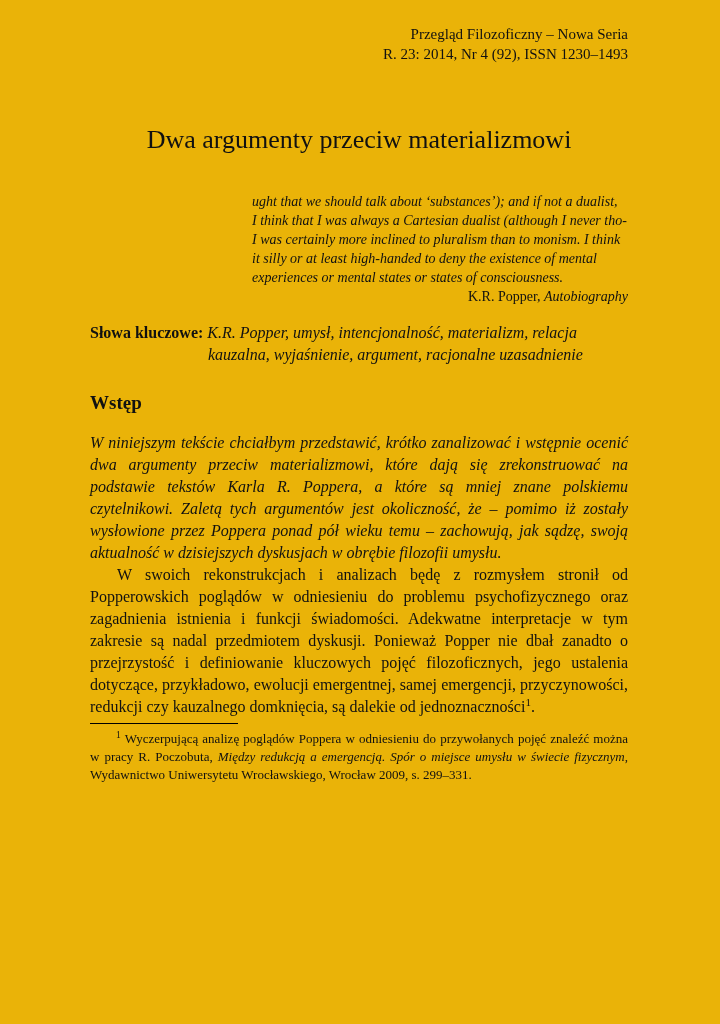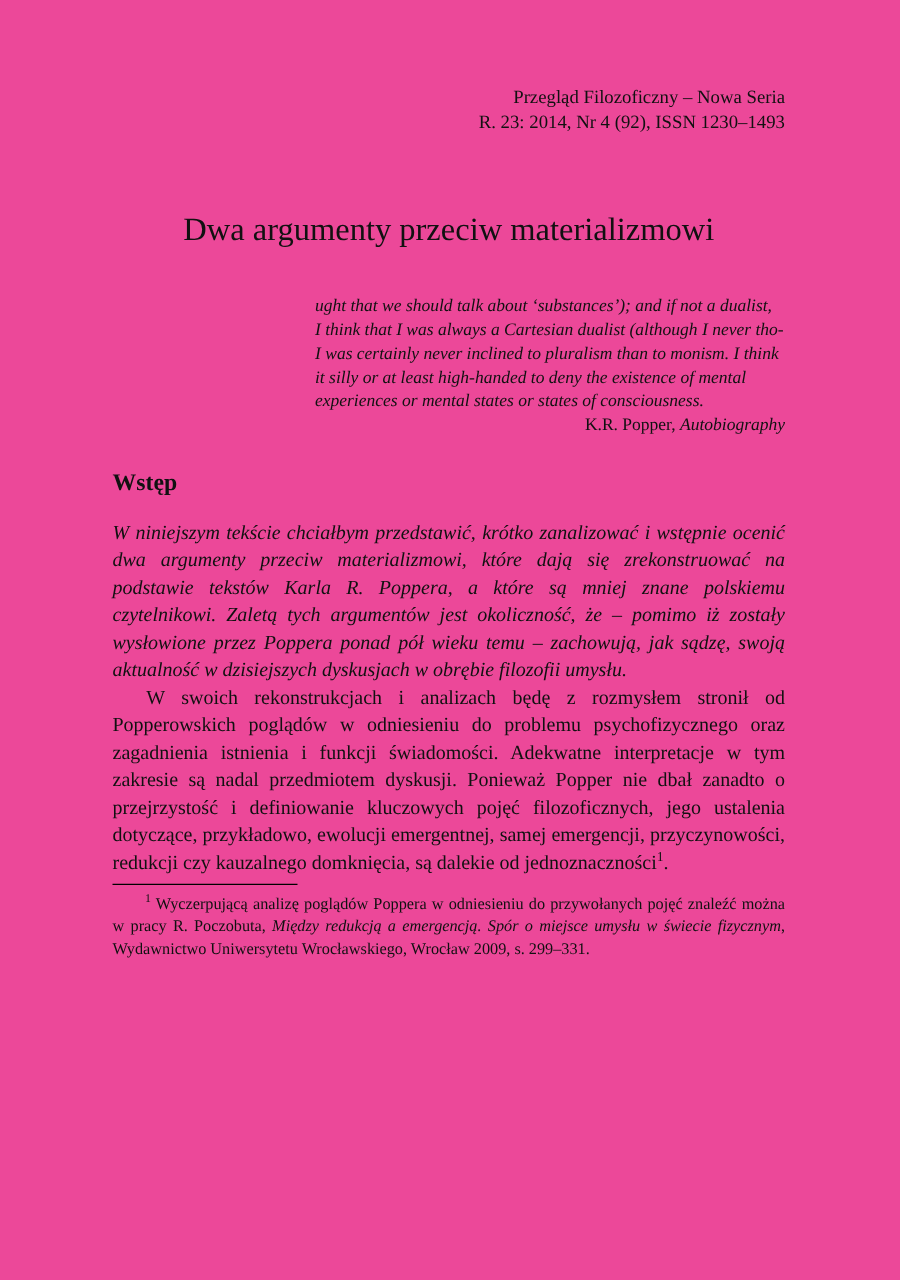--- a/index.html
+++ b/index.html
@@ -5,22 +5,22 @@
   * { margin: 0; padding: 0; box-sizing: border-box; }
   html, body { background: #ffffff; }
   body {
     font-family: "Liberation Serif", "DejaVu Serif", serif;
     color: #111111;
   }
   .page {
     position: relative;
     width: 720px;
     height: 1024px;
-    background: #ec4899;
-    padding: 68px 92px 0 90px;
+    background: #eab308;
+    padding: 24px 92px 0 90px;
     overflow: hidden;
   }
   .journal {
     text-align: right;
     font-size: 15px;
     line-height: 20px;
   }
   .author {
     margin-top: 106px;
     text-align: center;
@@ -102,27 +102,31 @@
     <div>R. 23: 2014, Nr 4 (92), ISSN 1230–1493</div>
   </header>
 
 
   <h1 class="title">Dwa argumenty przeciw materializmowi</h1>
 
   <div class="epigraph">
     <div class="epigraph-lines">
         <div>ught that we should talk about ‘substances’); and if not a dualist,</div>
         <div>I think that I was always a Cartesian dualist (although I never tho-</div>
-        <div>I was certainly never inclined to pluralism than to monism. I think</div>
+        <div>I was certainly more inclined to pluralism than to monism. I think</div>
         <div>it silly or at least high-handed to deny the existence of mental</div>
         <div>experiences or mental states or states of consciousness.</div>
       </div>
     <div class="attribution"><span class="name">K.R. Popper, </span><span class="work">Autobiography</span></div>
   </div>
 
+  <div class="keywords">
+    <span class="kw-label">Słowa kluczowe:</span>
+    <span class="kw-text">K.R. Popper, umysł, intencjonalność, materializm, relacja kauzalna, wyjaśnienie, argument, racjonalne uzasadnienie</span>
+  </div>
 
   <h2 class="section">Wstęp</h2>
 
   <p class="body-p first">W niniejszym tekście chciałbym przedstawić, krótko zanalizować i wstępnie ocenić dwa argumenty przeciw materializmowi, które dają się zrekonstruować na podstawie tekstów Karla R. Poppera, a które są mniej znane polskiemu czytelnikowi. Zaletą tych argumentów jest okoliczność, że – pomimo iż zostały wysłowione przez Poppera ponad pół wieku temu – zachowują, jak sądzę, swoją aktualność w dzisiejszych dyskusjach w obrębie filozofii umysłu.</p>
 
   <p class="body-p indent"><span>W swoich rekonstrukcjach i analizach będę z rozmysłem stronił od Popperowskich poglądów w odniesieniu do problemu psychofizycznego oraz zagadnienia istnienia i funkcji świadomości. Adekwatne interpretacje w tym zakresie są nadal przedmiotem dyskusji. Ponieważ Popper nie dbał zanadto o przejrzystość i definiowanie kluczowych pojęć filozoficznych, jego ustalenia dotyczące, przykładowo, ewolucji emergentnej, samej emergencji, przyczynowości, redukcji czy kauzalnego domknięcia, są dalekie od jednoznaczności</span><sup>1</sup><span>.</span></p>
 
   <div class="footnote-rule"></div>
 
   <p class="footnote"><sup>1</sup><span> Wyczerpującą analizę poglądów Poppera w odniesieniu do przywołanych pojęć znaleźć można w pracy R. Poczobuta, </span><em>Między redukcją a emergencją. Spór o miejsce umysłu w świecie fizycznym</em><span>, Wydawnictwo Uniwersytetu Wrocławskiego, Wrocław 2009, s. 299–331.</span></p>

